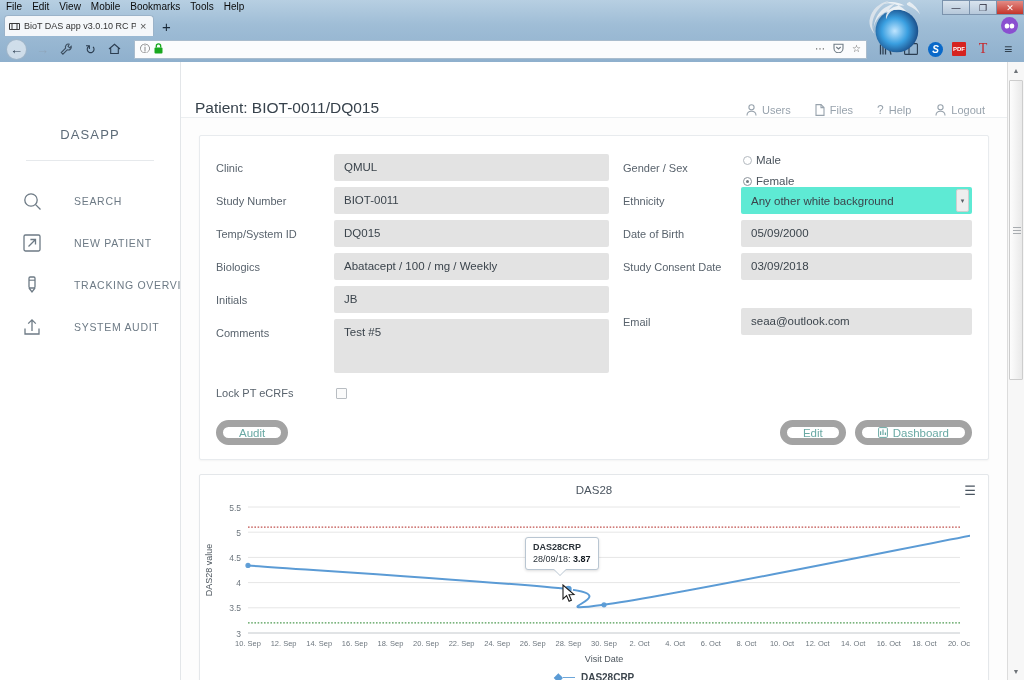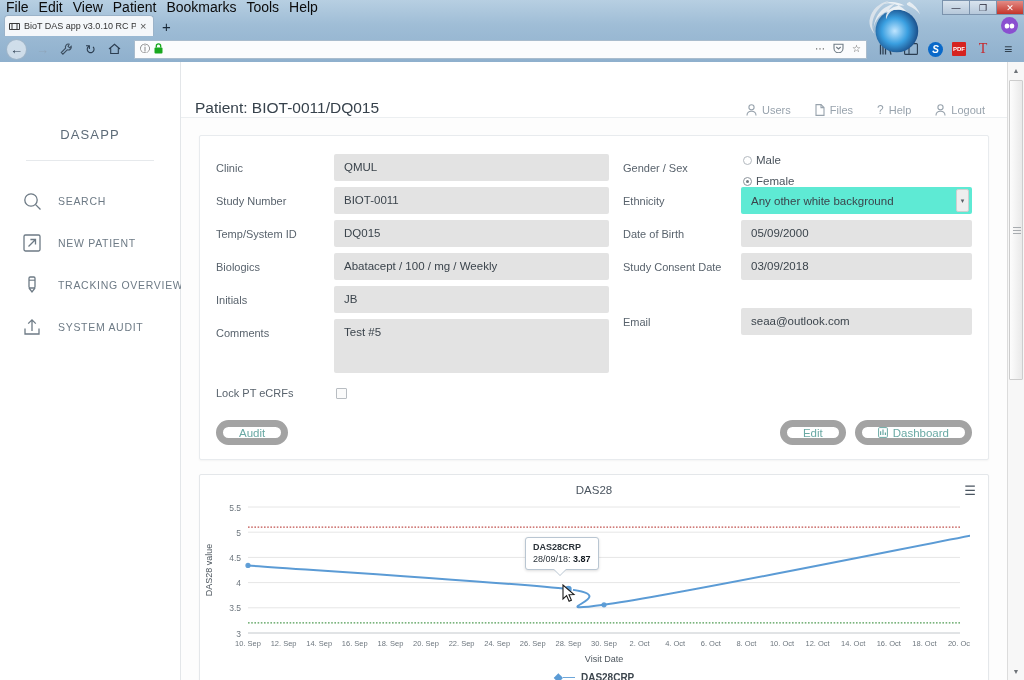--- a/index.html
+++ b/index.html
@@ -14,21 +14,21 @@
   .browser-chrome {
     position: absolute; left: 0; top: 0; width: 1024px; height: 62px;
     background: linear-gradient(to bottom, #b7cfe2 0%, #9fbdd6 40%, #8fb0cd 100%);
     overflow: hidden;
   }
   .menubar {
     position: absolute; left: 0; top: 0; height: 14px; width: 100%;
     display: flex; align-items: center; padding-left: 6px; gap: 10px;
   }
   .menubar span {
-    font-size: 14px; color: #0b0b0b; line-height: 14px; white-space: nowrap;
+    font-size: 10px; color: #0b0b0b; line-height: 14px; white-space: nowrap;
     cursor: default;
   }
   .winbtns {
     position: absolute; right: 0; top: 0; display: flex; height: 15px;
   }
   .winbtn {
     width: 28px; height: 15px; border: 1px solid #7b93ad;
     background: linear-gradient(to bottom,#d9e4ee,#b6c8da);
     display: flex; align-items: center; justify-content: center;
     font-size: 9px; color: #223; margin-left: -1px;
@@ -114,21 +114,21 @@
   .sidebar {
     position: absolute; left: 0; top: 0; width: 181px; height: 618px;
     background: #ffffff; border-right: 1px solid #e3e6e9;
   }
   .brand {
     text-align: center; font-size: 13px; letter-spacing: 1.1px;
     color: #5d6b78; padding-top: 22px; padding-bottom: 18px; margin-top: 43px;
   }
   .brand-rule { height:1px; background:#e6e9ec; margin: 0 26px 30px 26px; }
   .nav-list { display: flex; flex-direction: column; gap: 22px; padding-left: 22px; }
-  .nav-item { display: flex; align-items: center; gap: 16px; cursor: pointer; }
+  .nav-item { display: flex; align-items: center; gap: 32px; cursor: pointer; }
   .nav-item .ni-icon {
     width: 20px; height: 20px; flex: 0 0 20px;
     display: flex; align-items: center; justify-content: center;
     color: #6d7a85;
   }
   .nav-item .ni-label {
     font-size: 10.5px; letter-spacing: 0.7px; color: #6d7a85; white-space: nowrap;
   }
 
   .content {
@@ -268,21 +268,21 @@
 </style>
 </head>
 <body>
 
 <div class="browser-chrome">
 
   <div class="menubar">
     <span>File</span>
     <span>Edit</span>
     <span>View</span>
-    <span>Patient</span>
+    <span>Mobile</span>
     <span>Bookmarks</span>
     <span>Tools</span>
     <span>Help</span>
   </div>
 
   <div class="winbtns">
     <div class="winbtn">—</div>
     <div class="winbtn">❐</div>
     <div class="winbtn close">✕</div>
   </div>

